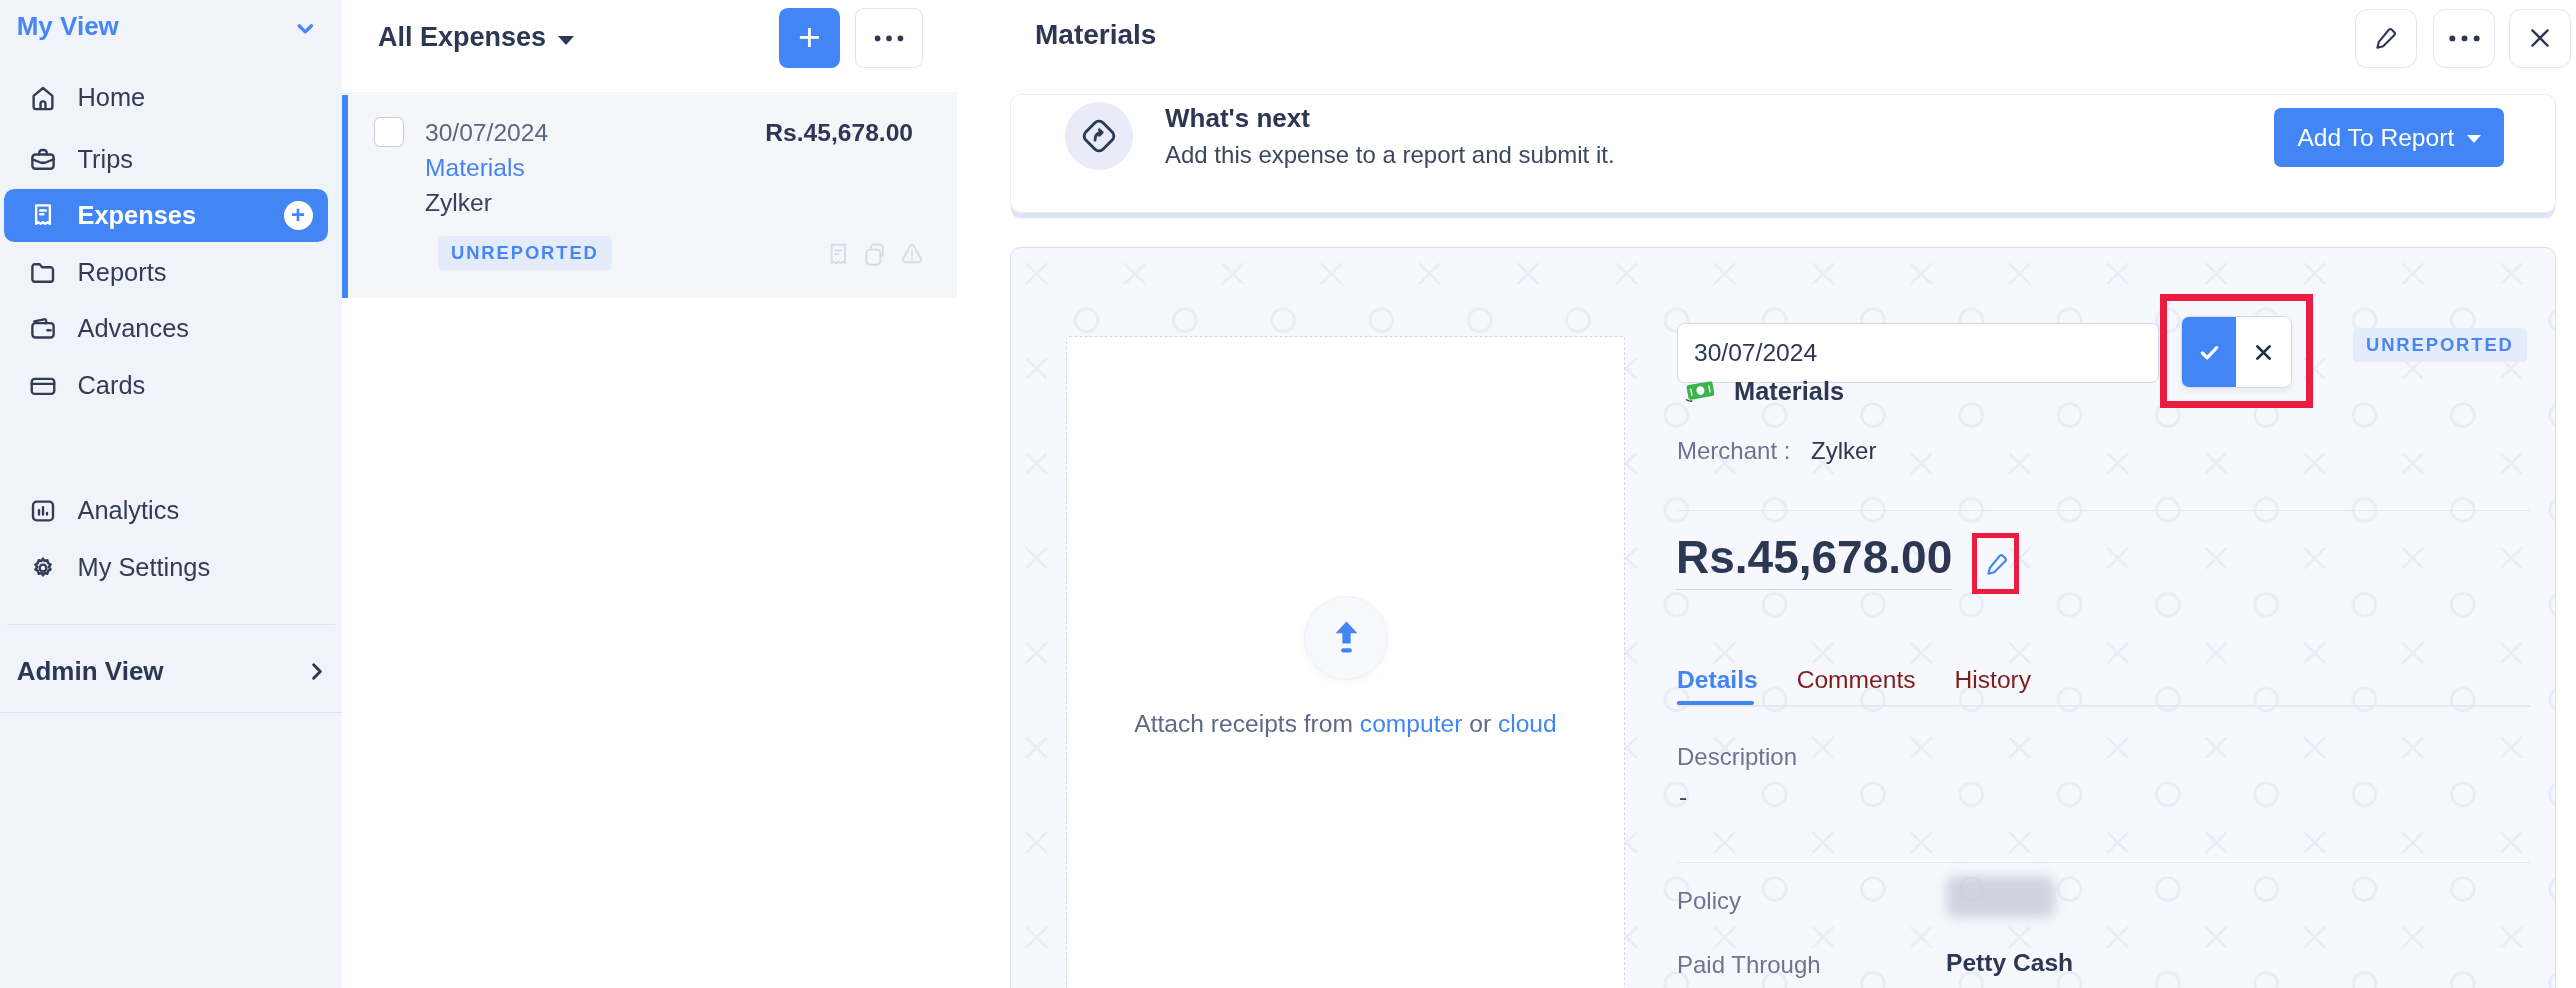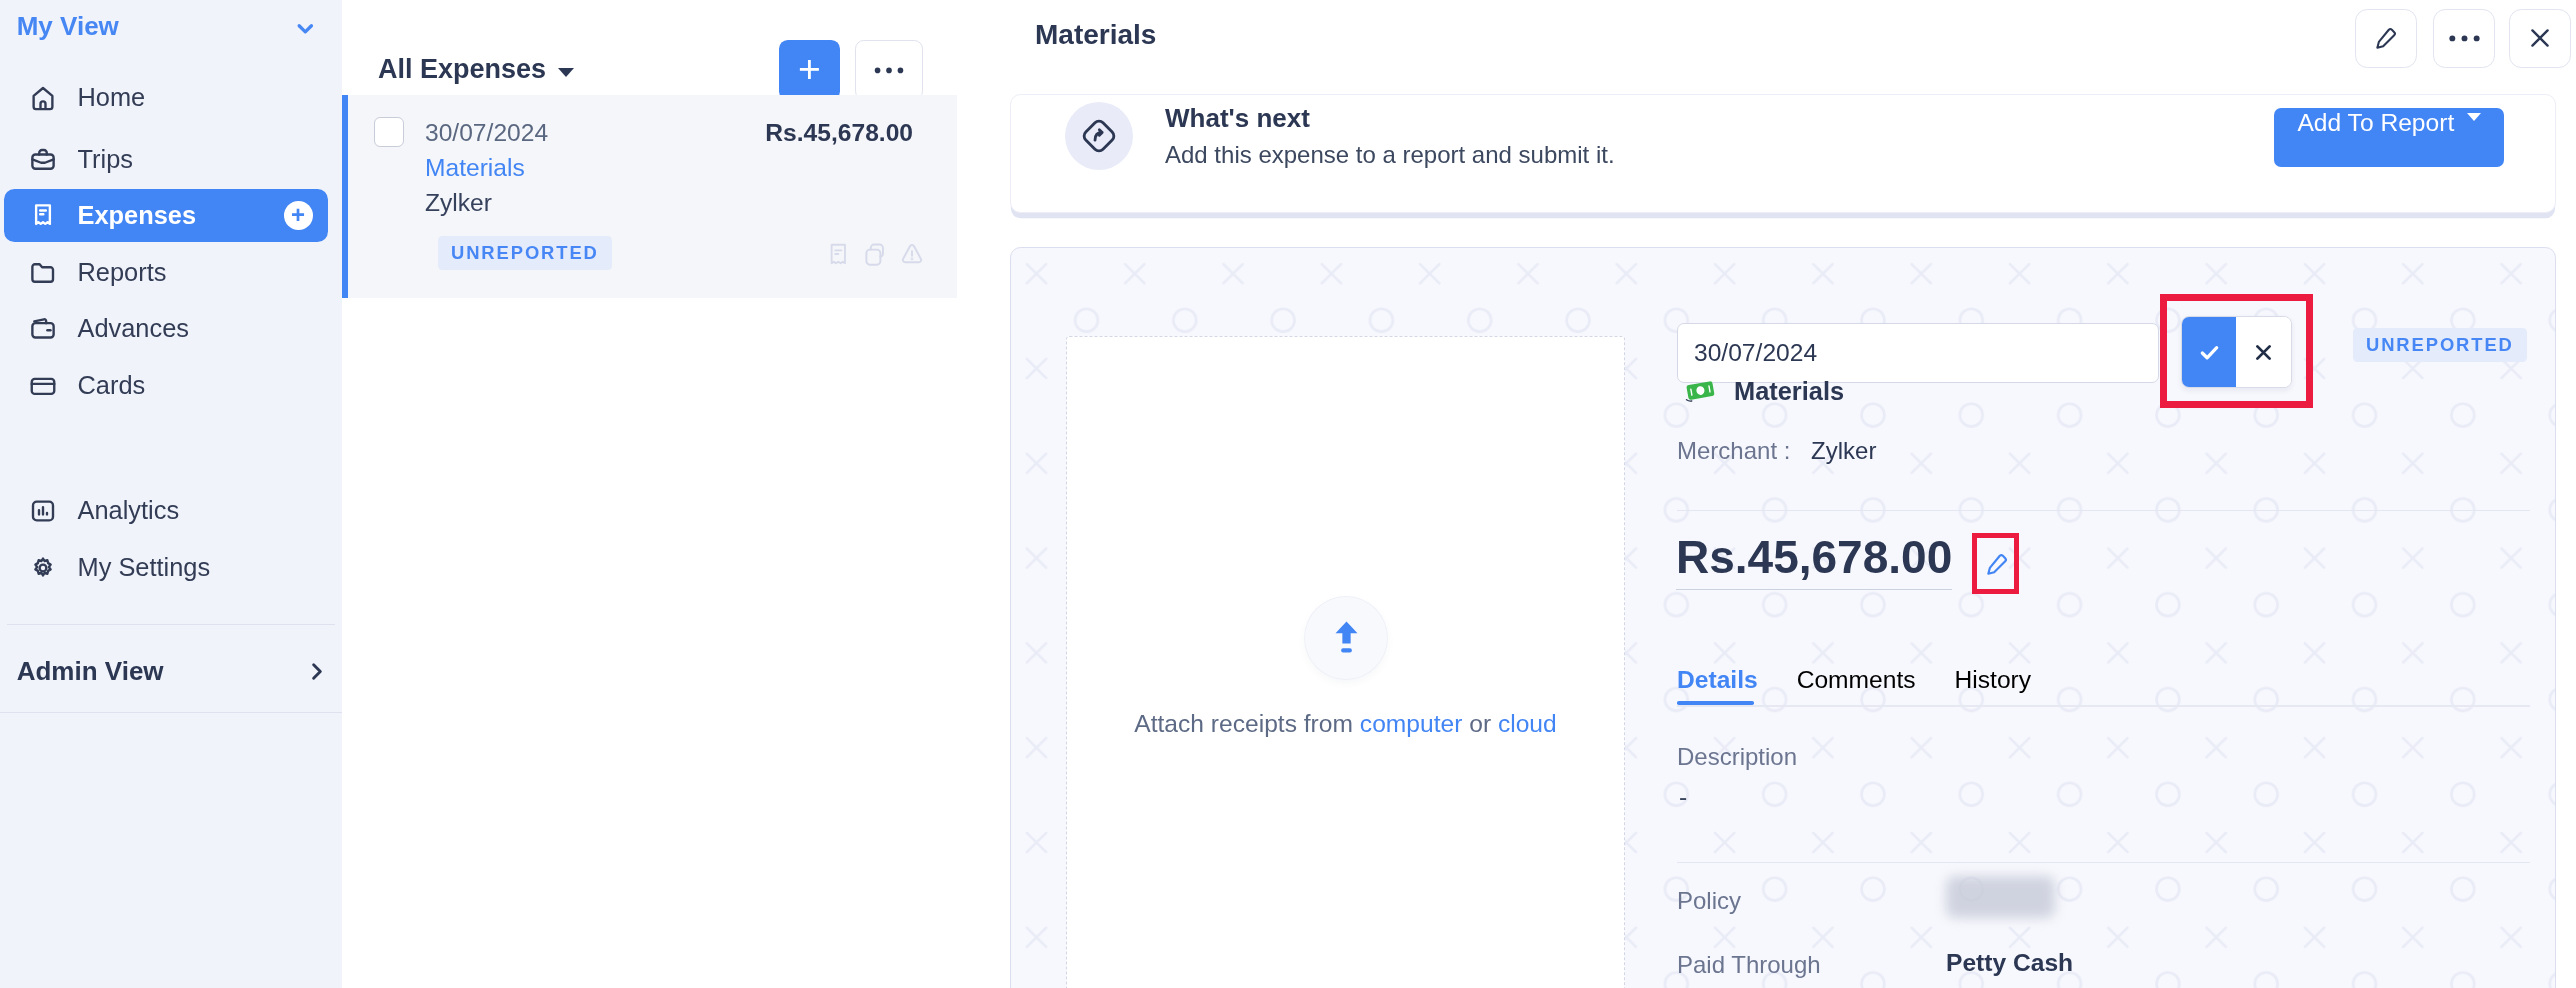--- a/index.html
+++ b/index.html
@@ -21,21 +21,21 @@
                background:#fff;color:#4285f4;font-size:24px;font-weight:700;display:flex;
                align-items:center;justify-content:center;line-height:1;padding-bottom:1.8px;}
   .side-divider{position:absolute;left:7px;width:328px;height:0;border-top:0.9px solid #dfe2ee;}
   .admin-row{position:absolute;left:0;top:651px;width:412px;height:42px;cursor:pointer;}
   .admin-label{position:absolute;left:16.7px;top:5.3px;font-size:26px;font-weight:700;color:#2c3753;}
   .admin-chev{position:absolute;left:305px;top:8.8px;}
 
   
   .listpanel{position:absolute;left:342px;top:0;width:616px;height:988px;background:#fff;
              border-right:0.9px solid #e8eaf2;}
-  .list-header{position:absolute;left:0;top:0;width:100%;height:94px;border-bottom:0.9px solid #eef0f5;margin-top:32px;}
+  .list-header{position:absolute;left:0;top:0;width:100%;height:94px;border-bottom:0.9px solid #eef0f5;}
   .list-title{position:absolute;left:36px;top:22px;font-size:27px;font-weight:700;color:#2c3753;display:flex;align-items:center;}
   .tri-down{width:0;height:0;border-left:8px solid transparent;border-right:8px solid transparent;
             border-top:9.6px solid currentColor;display:inline-block;margin-left:12.3px;margin-top:5.3px;}
   .btn-add{position:absolute;left:437px;top:8px;width:61px;height:60px;border-radius:8.8px;background:#4285f4;
            color:#fff;font-size:39px;font-weight:400;display:flex;align-items:center;justify-content:center;
            line-height:1;padding-bottom:3.5px;cursor:pointer;border:none;}
   .btn-more-sm{position:absolute;left:513px;top:8px;width:68px;height:60px;border-radius:8.8px;background:#fff;
            border:1.8px solid #e0e3ee;display:flex;align-items:center;justify-content:center;cursor:pointer;}
   .expense-item{position:absolute;left:0;top:95px;width:615px;height:203px;background:#f5f6f9;cursor:pointer;}
   .expense-item .selbar{position:absolute;left:0;top:0;width:6.1px;height:100%;background:#4285f4;}
@@ -56,21 +56,21 @@
         background:#fff;display:flex;align-items:center;justify-content:center;cursor:pointer;}
   .hbtn.edit{left:1398px;} .hbtn.more{left:1476px;} .hbtn.close{left:1552px;}
 
   .wn-card{position:absolute;left:53px;top:94px;width:1546px;height:119px;background:#fff;border-radius:10.5px;
            border:0.9px solid #ecedf6;box-shadow:0 6.1px 0 -0.9px #e0e3f2;}
   .wn-icon-circle{position:absolute;left:54px;top:7px;width:68px;height:68px;border-radius:50%;background:#e9ecf8;
                   display:flex;align-items:center;justify-content:center;}
   .wn-title{position:absolute;left:154px;top:8px;font-size:26px;font-weight:700;color:#2c3753;}
   .wn-sub{position:absolute;left:154px;top:46px;font-size:24px;color:#3c485f;}
   .btn-add-report{position:absolute;left:1263px;top:13px;width:230px;height:59px;border-radius:7px;background:#4285f4;
-                  color:#fff;font-size:24.6px;border:none;display:flex;justify-content:center;gap:12.3px;cursor:pointer;}
+                  color:#fff;font-size:24.6px;border:none;display:flex;align-items:center;justify-content:center;gap:12.3px;cursor:pointer;}
   .btn-add-report .tri-down{border-left-width:7px;border-right-width:7px;border-top-width:8px;margin:3.5px 0 0 0;}
 
   .detail-card{position:absolute;left:53px;top:247px;width:1546px;height:789px;background:#f7f8fd;
                border:1.8px solid #dbdeee;border-radius:10.5px;overflow:hidden;}
   .pattern{position:absolute;left:0;top:0;width:100%;height:100%;pointer-events:none;}
 
   .attach-box{position:absolute;left:55px;top:46px;width:559px;height:657px;background:#fff;
               border:1.8px dashed #d2d6e5;border-radius:3.5px;cursor:pointer;margin-top:42px;}
   .upload-circle{position:absolute;left:238px;top:260px;width:82px;height:82px;border-radius:50%;background:#f7f9fd;
                  box-shadow:0 0 0 0.9px #eef0f7, 0 3.5px 8.8px rgba(60,70,110,.05);display:flex;align-items:center;justify-content:center;}
@@ -92,21 +92,21 @@
   .cat-row{position:absolute;left:672px;top:128px;display:flex;align-items:center;gap:16px;}
   .cat-label{font-size:25.4px;font-weight:700;color:#2c3753;}
   .merch-row{position:absolute;left:666px;top:189px;font-size:24px;text-align:right;}
   .merch-label{color:#6b7590;} .merch-value{color:#2c3753;margin-left:14px;}
   .hr{position:absolute;left:666px;width:853px;height:0;border-top:0.9px solid #e4e7f1;}
   .amount-big{position:absolute;left:665px;top:282px;font-size:46px;font-weight:700;color:#2c3753;}
   .amount-big span{border-bottom:1.8px solid #ccd1e0;padding-bottom:6.1px;}
   .amt-edit{position:absolute;left:968px;top:293px;width:35px;height:46px;display:flex;align-items:center;justify-content:center;cursor:pointer;}
 
   .tabs{position:absolute;left:666px;top:418px;display:flex;gap:39px;font-size:24.6px;}
-  .tab{color:#000000;cursor:pointer;padding-bottom:17.5px;}
+  .tab{color:#7f1d1d;cursor:pointer;padding-bottom:17.5px;}
   .tab.active{color:#4285f4;font-weight:700;}
   .tab-underline{position:absolute;left:666px;top:453px;width:77px;height:4.4px;background:#4285f4;border-radius:1.8px;}
   .tab-line{position:absolute;left:666px;top:457px;width:853px;height:1.8px;background:#e6e8f2;}
 
   .fld-label{position:absolute;left:666px;font-size:24px;color:#6b7590;}
   .fld-value{position:absolute;font-size:24.6px;color:#3a465e;}
   .blur-blob{position:absolute;left:935px;top:628px;width:109px;height:42px;background:#c6cad8;
              border-radius:8.8px;filter:blur(6.1px);opacity:.8;}
   .paid-value{position:absolute;left:935px;top:701px;font-size:24.6px;font-weight:700;color:#2c3753;}
 

